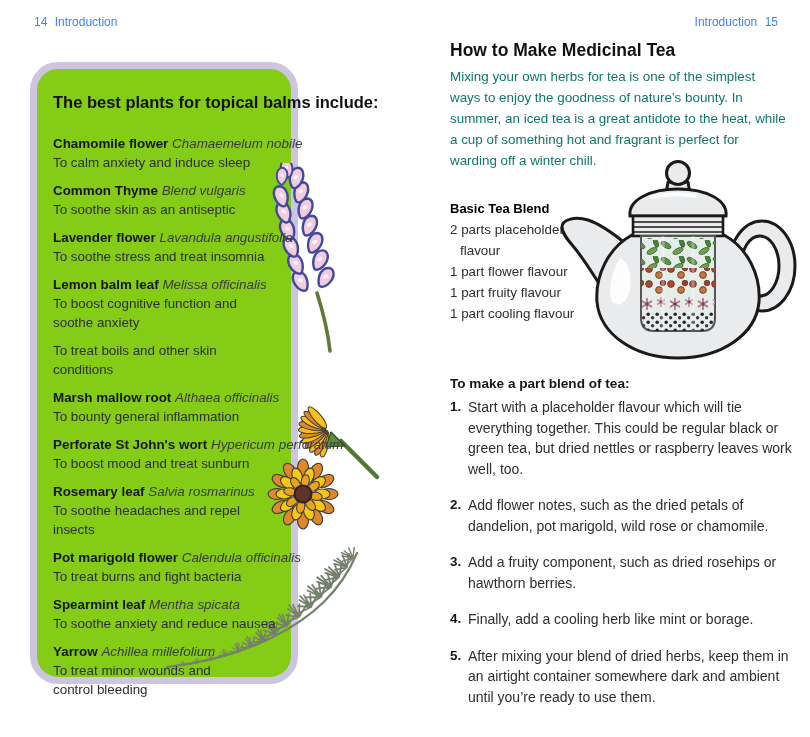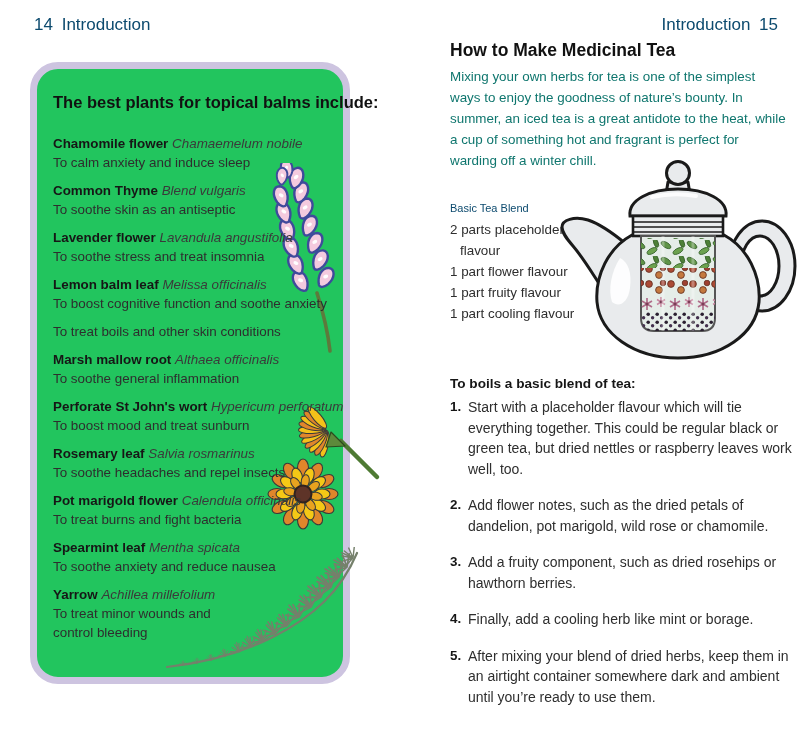--- a/index.html
+++ b/index.html
@@ -1,48 +1,48 @@
 <!DOCTYPE html>
 <html><head>
 <meta charset="utf-8">
 <style>
   * { margin:0; padding:0; box-sizing:border-box; }
   html,body { width:810px; height:737px; background:#ffffff; }
   body { font-family:"Liberation Sans", sans-serif; color:#2a2a2a; position:relative; overflow:hidden; }
 
-  .running-head { position:absolute; top:15px; font-size:17px; color:#0c4a6e; }
+  .running-head { position:absolute; top:15px; font-size:12px; color:#3b82f6; }
   .running-head.left { left:30px; }
   .running-head.right { right:28px; text-align:right; }
   .running-head .num { margin:0 4px; }
 
   
   .balm-box {
-    position:absolute; left:30px; top:62px; width:320px; height:622px;
-    background:#22c55e; border:7px solid #cdc4e0; border-radius:28px;
+    position:absolute; left:30px; top:62px; width:268px; height:622px;
+    background:#84cc16; border:7px solid #cdc4e0; border-radius:28px;
     padding:24px 14px 8px 16px;
   }
   .balm-title { font-size:16.5px; font-weight:bold; color:#111; margin-bottom:22px; white-space:nowrap; }
   .plant-row { margin-bottom:9px; position:relative; z-index:2; }
   .plant-title { font-size:13.4px; line-height:19px; white-space:nowrap; }
   .plant-name { font-weight:bold; color:#161616; }
   .plant-latin { font-style:italic; color:#3a3a3a; }
   .plant-use { font-size:13.4px; line-height:19px; color:#2e2e2e; white-space:pre-line; }
 
   .illus { position:absolute; z-index:1; pointer-events:none; }
   .illus-lavender { left:224px; top:94px;  width:106px; height:192px; }
   .illus-marigold-side { left:252px; top:330px; width:92px;  height:82px; }
   .illus-marigold-top  { left:224px; top:382px; width:84px;  height:84px; }
   .illus-yarrow        { left:126px; top:478px; width:200px; height:128px; }
 
   
   .rp-title { position:absolute; left:450px; top:40px; width:340px; font-size:17.5px; font-weight:bold; color:#111; }
   .rp-intro { position:absolute; left:450px; top:66px; width:338px; font-size:13.4px; line-height:21px; color:#0f766e; }
 
   .blend { position:absolute; left:450px; top:198px; width:142px; }
-  .blend-title { font-size:11px; font-weight:normal; color:#0c4a6e; line-height:21px; }
+  .blend-title { font-size:13px; font-weight:bold; color:#000000; line-height:21px; }
   .blend-line { font-size:13.4px; line-height:21px; color:#2e2e2e; }
   .blend-line.indent { padding-left:10px; }
 
   .teapot { position:absolute; left:556px; top:160px; width:244px; height:204px; }
 
   .steps { position:absolute; left:450px; top:374px; width:344px; }
   .steps-title { font-size:13.6px; font-weight:bold; color:#161616; line-height:20px; margin-bottom:3px; }
   .step { display:flex; margin-bottom:16px; }
   .step-num { font-weight:bold; width:18px; flex:0 0 18px; font-size:13.4px; line-height:20.5px; color:#161616; }
   .step-text { flex:1; font-size:14px; line-height:20.5px; color:#2e2e2e; }
@@ -70,21 +70,21 @@
   </div>
   <div class="plant-row">
     <div class="plant-title"><span class="plant-name">Lemon balm leaf</span> <span class="plant-latin">Melissa officinalis</span></div>
     <div class="plant-use">To boost cognitive function and soothe anxiety</div>
   </div>
   <div class="plant-row">
     <div class="plant-use">To treat boils and other skin conditions</div>
   </div>
   <div class="plant-row">
     <div class="plant-title"><span class="plant-name">Marsh mallow root</span> <span class="plant-latin">Althaea officinalis</span></div>
-    <div class="plant-use">To soothe general inflammation</div>
+    <div class="plant-use">To bounty general inflammation</div>
   </div>
   <div class="plant-row">
     <div class="plant-title"><span class="plant-name">Perforate St John's wort</span> <span class="plant-latin">Hypericum perforatum</span></div>
     <div class="plant-use">To boost mood and treat sunburn</div>
   </div>
   <div class="plant-row">
     <div class="plant-title"><span class="plant-name">Rosemary leaf</span> <span class="plant-latin">Salvia rosmarinus</span></div>
     <div class="plant-use">To soothe headaches and repel insects</div>
   </div>
   <div class="plant-row">
@@ -300,21 +300,21 @@
   <g clip-path="url(#cpInf)">
     <rect x="85" y="78" width="74" height="30" fill="url(#pLeaf)"></rect>
     <rect x="85" y="108" width="74" height="26" fill="url(#pBerry)"></rect>
     <rect x="85" y="134" width="74" height="18" fill="url(#pFlower)"></rect>
     <rect x="85" y="152" width="74" height="19" fill="url(#pSeed)"></rect>
     <path d="M107 76 V171 M137 76 V171" stroke="#ffffff" opacity="0.3" stroke-width="3"></path>
   </g>
 </svg>
 
 <div class="steps">
-  <div class="steps-title">To boils a basic blend of tea:</div>
+  <div class="steps-title">To make a part blend of tea:</div>
   <div class="step">
     <div class="step-num">1.</div>
     <div class="step-text">Start with a placeholder flavour which will tie everything together. This could be regular black or green tea, but dried nettles or raspberry leaves work well, too.</div>
   </div>
   <div class="step">
     <div class="step-num">2.</div>
     <div class="step-text">Add flower notes, such as the dried petals of dandelion, pot marigold, wild rose or chamomile.</div>
   </div>
   <div class="step">
     <div class="step-num">3.</div>

